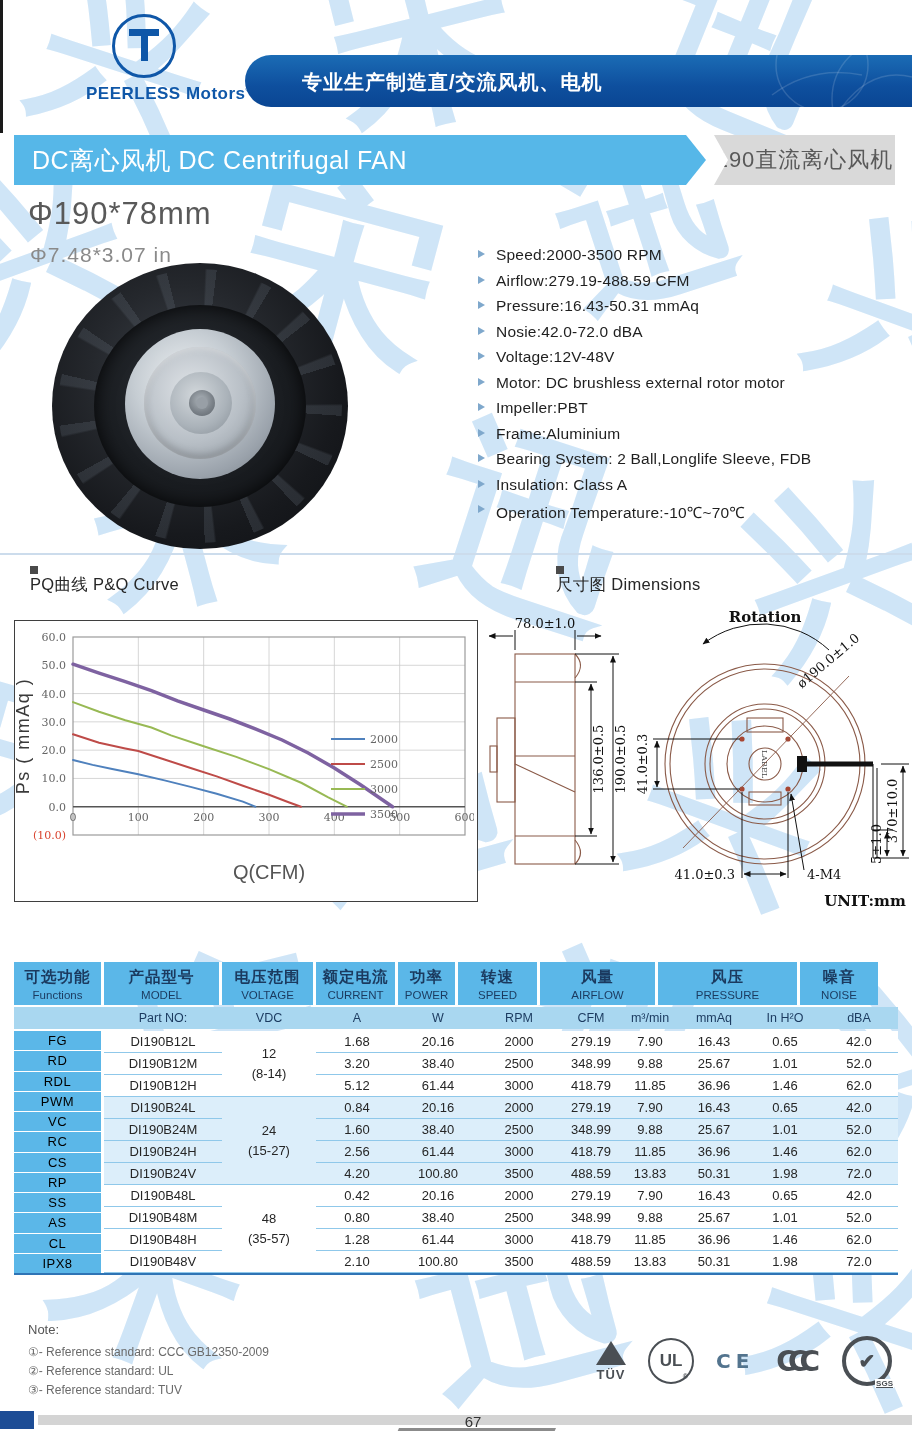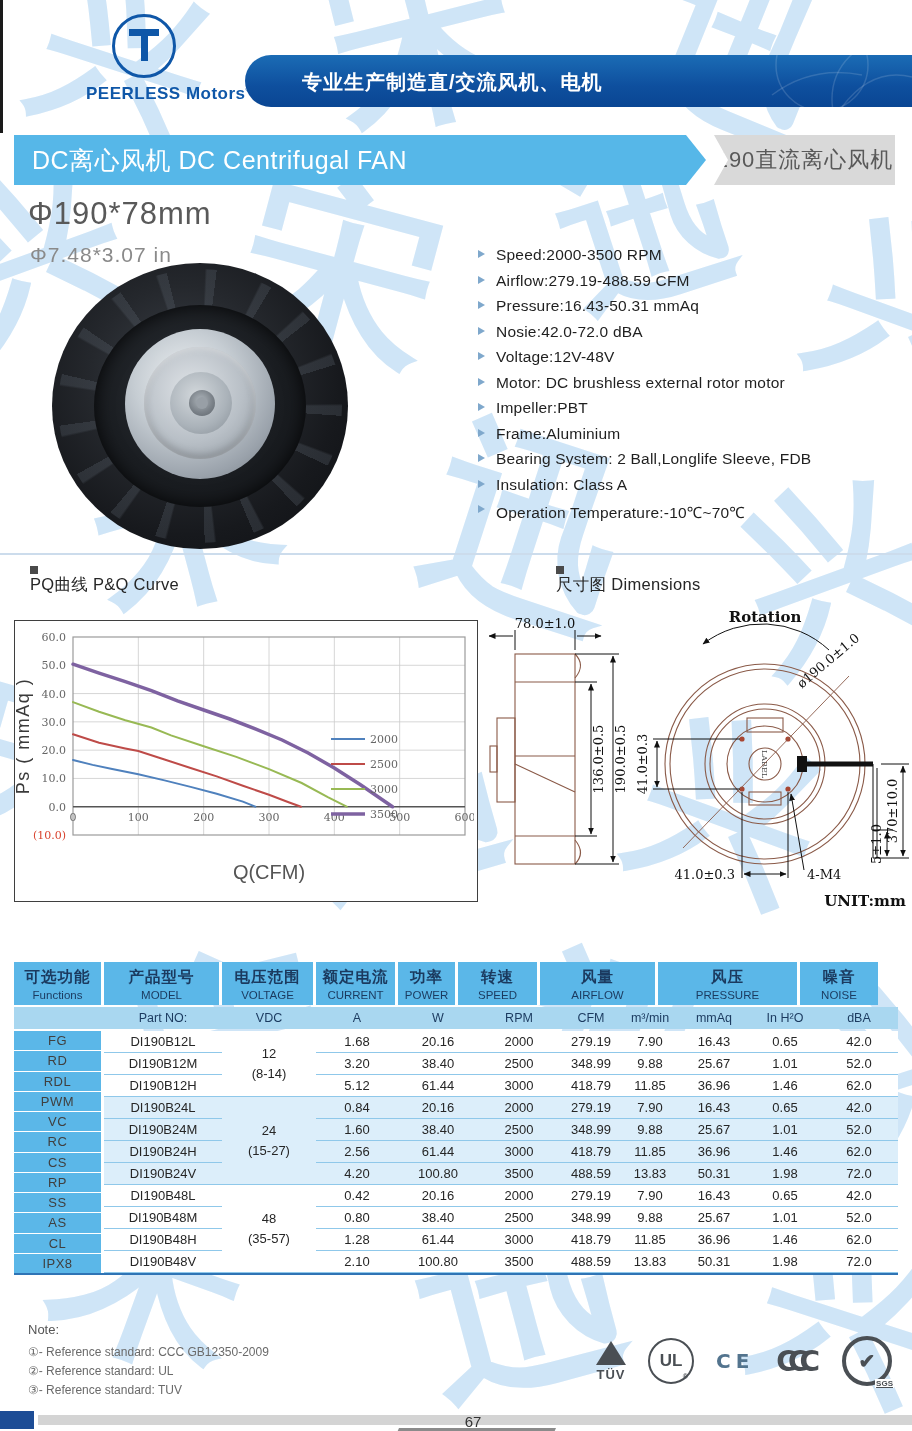--- a/index.html
+++ b/index.html
@@ -88,21 +88,21 @@
   .th-row{display:flex;}
   .th-cell{background:#5bb7e8;color:#1b3a5f;text-align:center;box-sizing:border-box;
     border-right:3px solid #fff;padding:5px 0 4px 0;}
   .th-cell:last-child{border-right:none;}
   .th-cn{display:block;font-size:15.5px;font-weight:bold;letter-spacing:1px;}
   .th-en{display:block;font-size:11.5px;margin-top:1px;}
   .unit-row{display:flex;background:#a9d7f0;margin-top:2px;}
   .unit-cell{color:#1b3a5f;font-size:12.5px;text-align:center;box-sizing:border-box;padding:4px 0;}
   .tbody-wrap{display:flex;margin-top:2px;border-bottom:2px solid #2f74b5;}
   .fn-col{width:90px;box-sizing:border-box;border-right:3px solid #fff;display:flex;flex-direction:column;gap:1px;background:#fff;}
-  .fn-cell{flex:1;background:#5bb7e8;color:#404040;font-size:13px;display:flex;align-items:center;justify-content:center;letter-spacing:.5px;}
+  .fn-cell{flex:1;background:#5bb7e8;color:#000000;font-size:13px;display:flex;align-items:center;justify-content:center;letter-spacing:.5px;}
   table.data{border-collapse:collapse;table-layout:fixed;width:794px;}
   table.data td{height:21px;font-size:13px;color:#262626;text-align:center;border-bottom:1px solid #8fc8ea;padding:0;}
   td.model{text-align:left;padding-left:14px;font-size:13.5px;}
   tr.g1 td{background:#dceefa;}
   tr.g0 td,tr.g2 td{background:#ffffff;}
   td.vcell{vertical-align:middle;line-height:1.5;font-size:13px;}
 
   
   .note-block{position:absolute;left:28px;top:1322px;}
   .note-title{font-size:13px;color:#555;margin-bottom:8px;}

